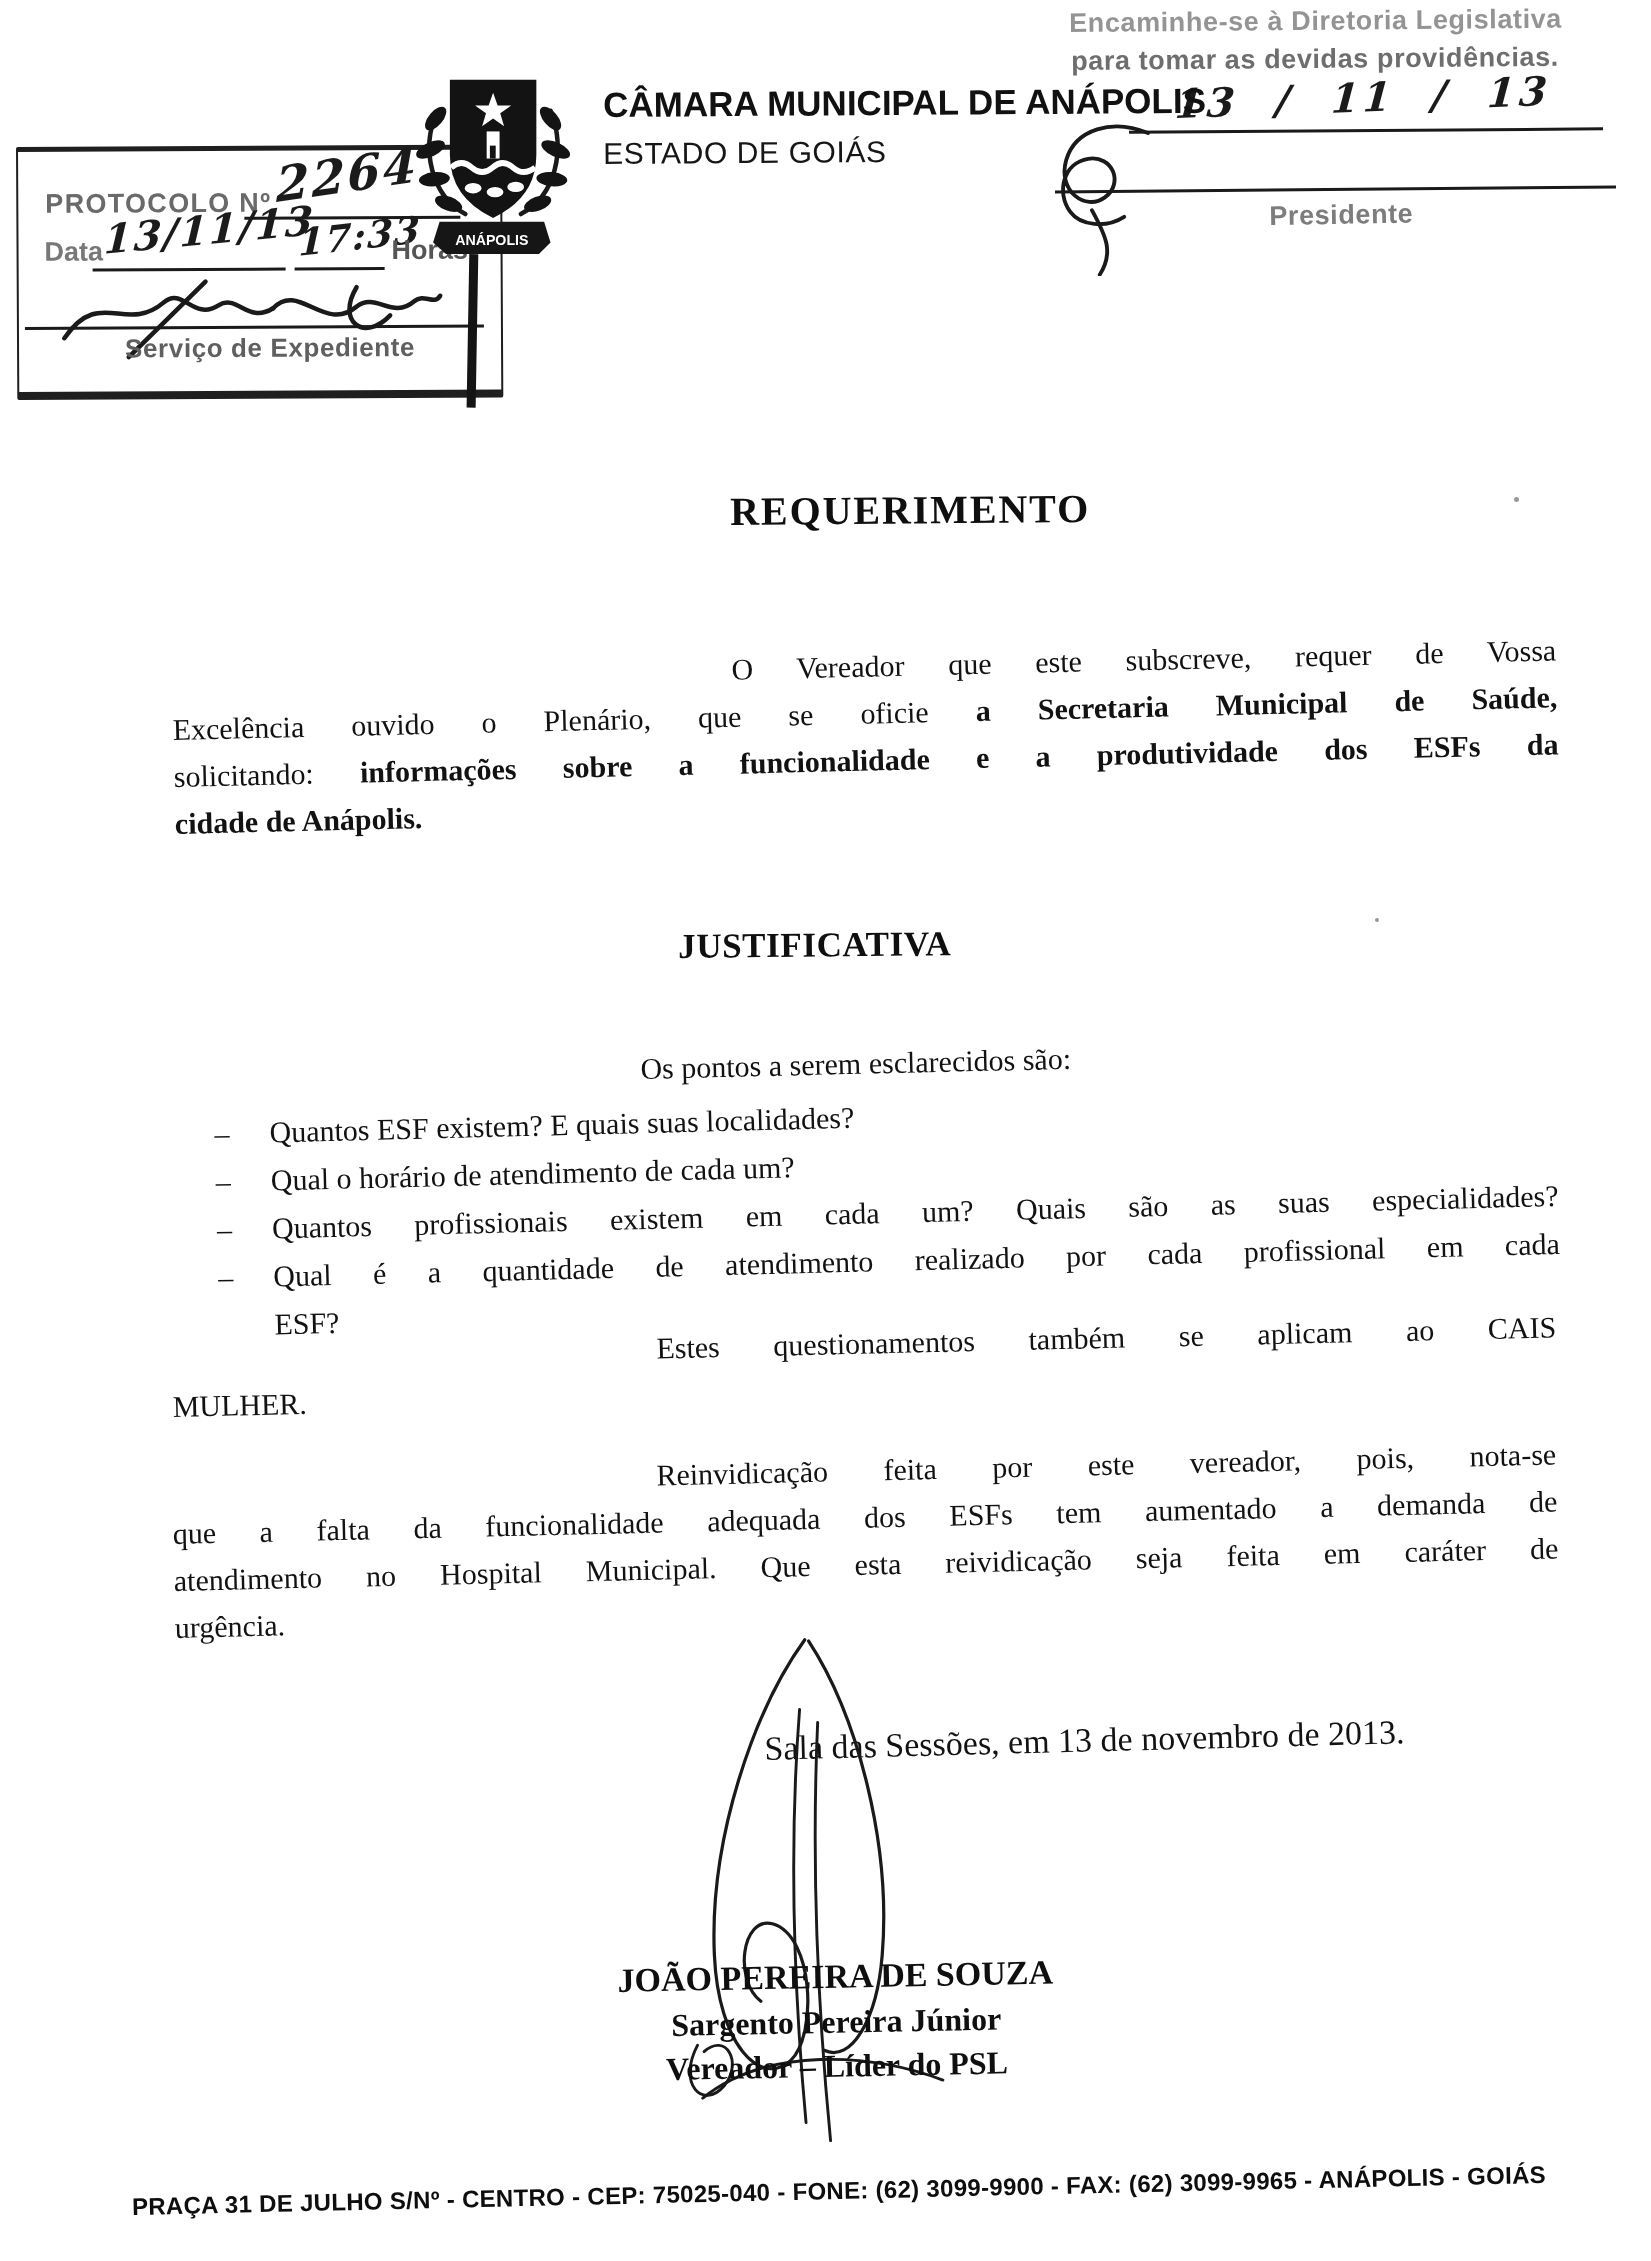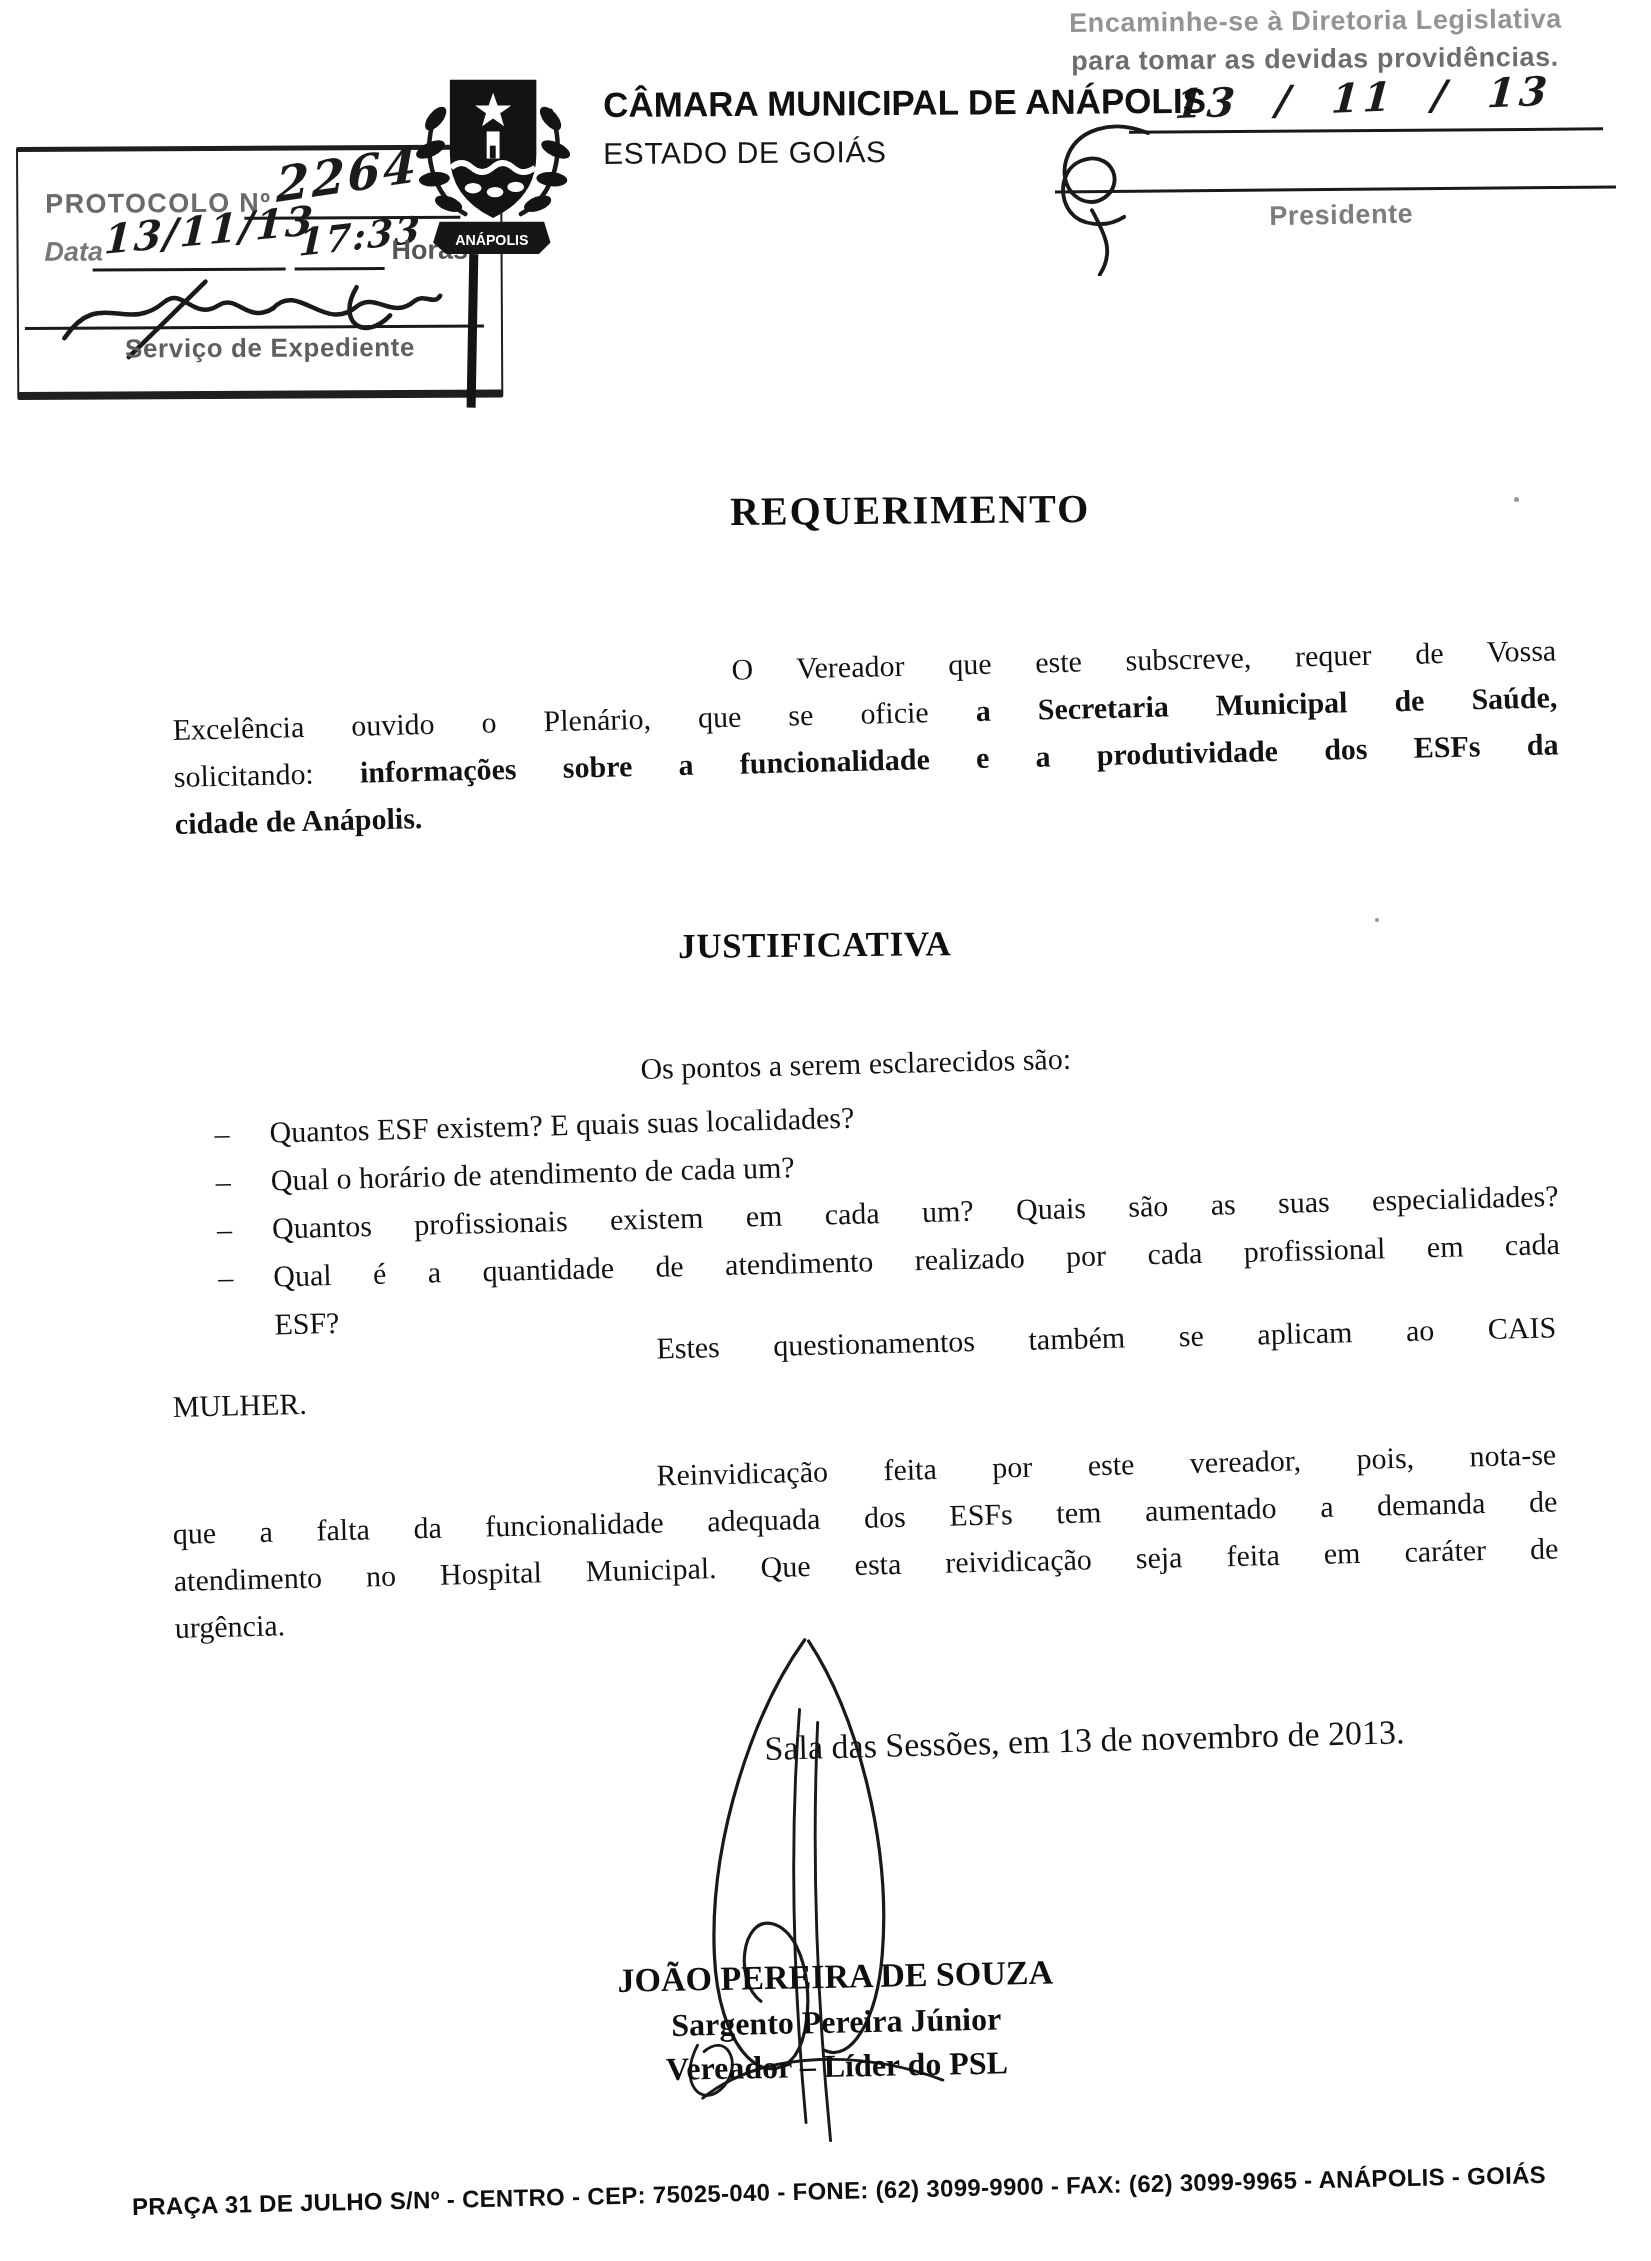--- a/index.html
+++ b/index.html
@@ -42,21 +42,21 @@
 
   <div class="abs ink-line" style="left:1055px;top:188px;width:561px;transform:rotate(-0.5deg);"></div>
 
   <div class="abs sans" style="left:1269px;top:201px;font-size:27px;color:#7d7d7d;font-weight:bold;letter-spacing:0.6px;transform:rotate(-1deg);transform-origin:left top;">Presidente</div>
 
   <div class="abs" style="left:16px;top:147px;width:482px;height:240px;border:solid #1f1f1f;border-width:5.2px 2.6px 8.4px 2.6px;border-radius:1.9px;transform:rotate(-0.3deg);transform-origin:left top;">
     <div class="abs sans" style="left:27px;top:37px;font-size:27px;color:#6a6a6a;font-weight:bold;letter-spacing:1.3px;">PROTOCOLO Nº</div>
     <div class="abs hand" style="left:258px;top:6.4px;font-size:48px;letter-spacing:2.6px;transform:rotate(-8deg) skewX(-8deg);transform-origin:left top;">2264</div>
     <div class="abs ink-line" style="left:226px;top:66px;width:216px;"></div>
 
-    <div class="abs sans" style="left:26px;top:85px;font-size:27px;color:#787878;font-weight:bold;font-style:italic;">Data</div>
+    <div class="abs sans" style="left:26px;top:85px;font-size:27px;color:#787878;font-weight:bold;">Data</div>
     <div class="abs hand" style="left:87px;top:64px;font-size:40px;letter-spacing:1.9px;transform:rotate(-5deg) skewX(-8deg);transform-origin:left top;">13/11/13</div>
     <div class="abs hand" style="left:281px;top:70px;font-size:37px;letter-spacing:1.3px;transform:rotate(-6deg) skewX(-8deg);transform-origin:left top;">17:33</div>
     <div class="abs ink-line" style="left:74px;top:117px;width:193px;"></div>
     <div class="abs ink-line" style="left:276px;top:117px;width:90px;"></div>
     <div class="abs sans" style="left:373px;top:85px;font-size:27px;color:#555555;font-weight:bold;">Horas</div>
 
     <svg class="abs" style="left:35px;top:119px;" width="400" height="90" viewBox="0 0 620 140">
       <path class="sig" style="stroke-width:7;" d="M15 105 C70 25 110 100 170 50 C200 25 215 80 255 55 C285 37 300 85 340 60"></path>
       <path class="sig" style="stroke-width:7;" d="M235 18 L115 135"></path>
       <path class="sig" style="stroke-width:7;" d="M340 60 C380 18 420 100 470 58 C500 35 525 80 560 50 C575 37 590 58 600 42"></path>

